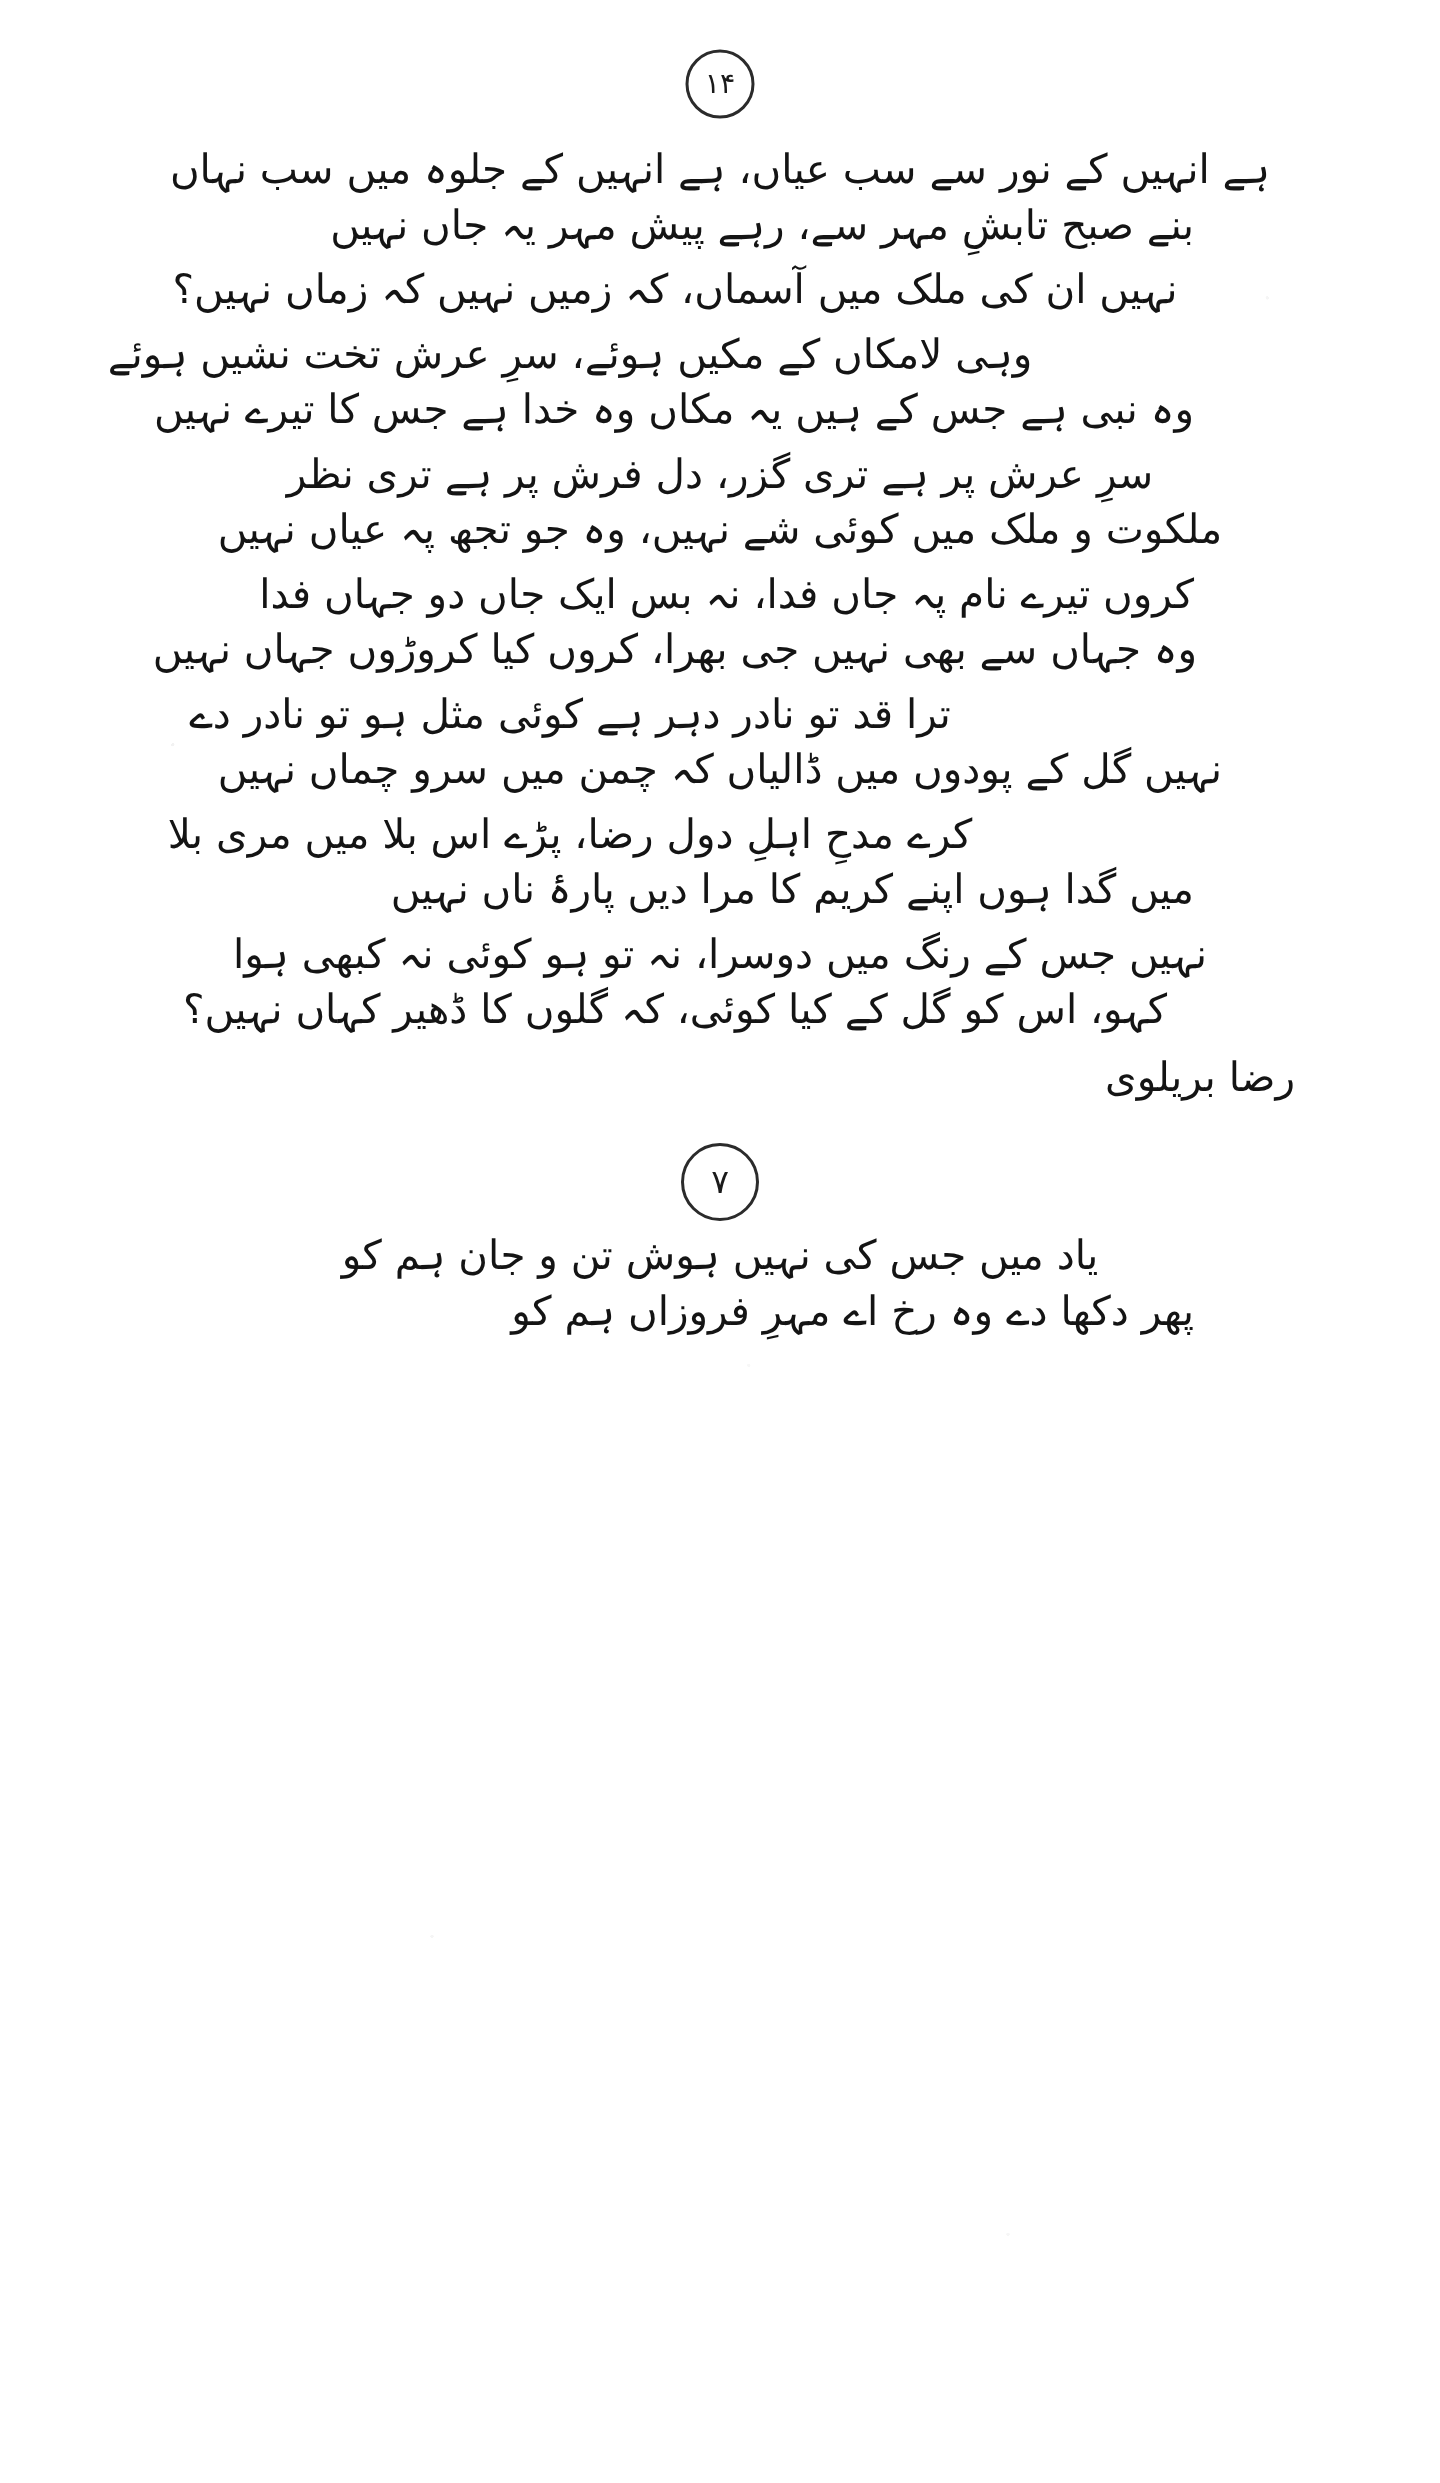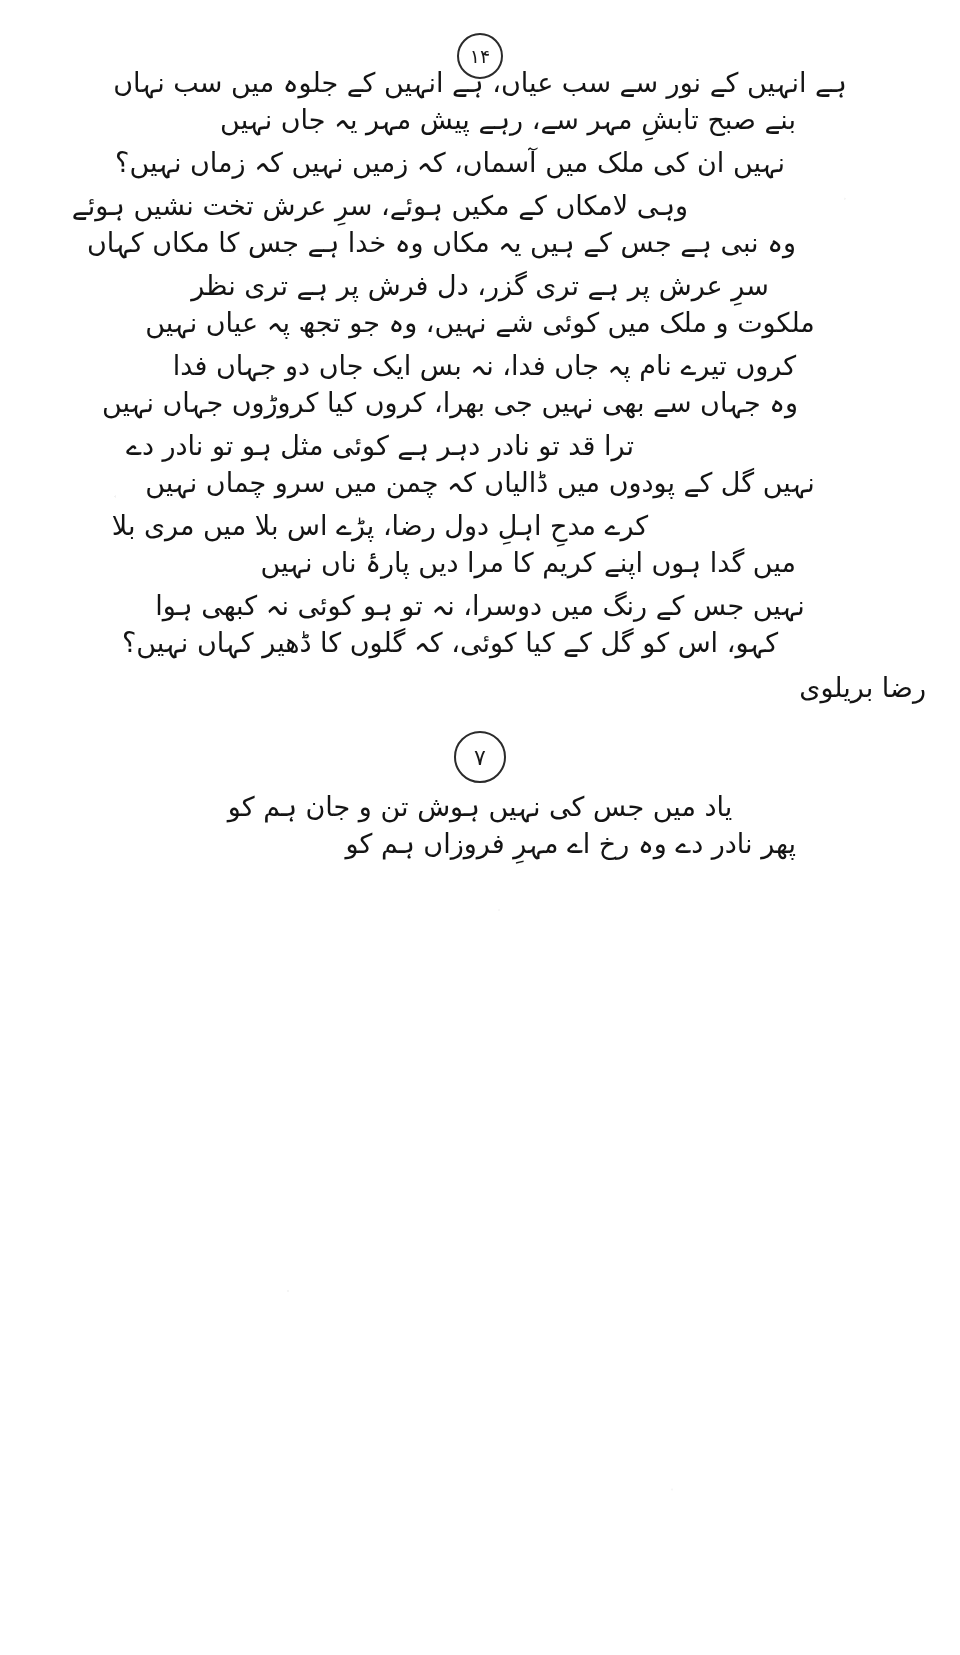--- a/index.html
+++ b/index.html
@@ -41,21 +41,21 @@
     align-items: center;
     justify-content: center;
     font-size: 19px;
     line-height: 1;
     font-family: "DejaVu Sans", sans-serif;
     color: #1a1a1a;
   }
 
   .poem-body {
     position: absolute;
-    top: 69px;
+    top: 100px;
     right: 0;
     left: 0;
     padding: 0 34px;
     box-sizing: border-box;
   }
 
   .verse-line {
     font-size: 27px;
     line-height: 1.0;
     margin: 0 0 5px 0;
@@ -69,21 +69,21 @@
   }
   .couplet .verse-line:first-child { margin-bottom: 10px; }
   .al-center  { text-align: center; }
   .al-left    { text-align: left;   padding-left: 10px; }
   .ind-sm     { padding-right: 60px; text-align: center; }
   .ind-md     { padding-right: 130px; text-align: right; }
   .ind-lg     { padding-right: 200px; text-align: center; }
 
   .poet-signature {
     font-size: 27px;
-    text-align: right;
+    text-align: center;
     padding-left: 640px;
     margin-top: 2px;
     color: #141414;
   }
 
   .section-divider {
     margin: 28px auto 10px auto;
     width: 48px;
     height: 48px;
     border: 2px solid #2b2b2b;
@@ -113,21 +113,21 @@
         <div class="verse-line al-center">ہے انہیں کے نور سے سب عیاں، ہے انہیں کے جلوہ میں سب نہاں</div>
         <div class="verse-line ind-md">بنے صبح تابشِ مہر سے، رہے پیش مہر یہ جاں نہیں</div>
       </div>
 
       <div class="couplet">
         <div class="verse-line ind-sm">نہیں ان کی ملک میں آسماں، کہ زمیں نہیں کہ زماں نہیں؟</div>
       </div>
 
       <div class="couplet">
         <div class="verse-line ind-lg">وہی لامکاں کے مکیں ہوئے، سرِ عرش تخت نشیں ہوئے</div>
-        <div class="verse-line ind-md">وہ نبی ہے جس کے ہیں یہ مکاں وہ خدا ہے جس کا مکاں کہاں</div>
+        <div class="verse-line ind-md">وہ نبی ہے جس کے ہیں یہ مکاں وہ خدا ہے جس کا تیرے نہیں</div>
       </div>
 
       <div class="couplet">
         <div class="verse-line al-center">سرِ عرش پر ہے تری گزر، دل فرش پر ہے تری نظر</div>
         <div class="verse-line al-center">ملکوت و ملک میں کوئی شے نہیں، وہ جو تجھ پہ عیاں نہیں</div>
       </div>
 
       <div class="couplet">
         <div class="verse-line ind-md">کروں تیرے نام پہ جاں فدا، نہ بس ایک جاں دو جہاں فدا</div>
         <div class="verse-line ind-sm">وہ جہاں سے بھی نہیں جی بھرا، کروں کیا کروڑوں جہاں نہیں</div>
@@ -149,18 +149,18 @@
       </div>
 
       <div class="poet-signature">رضا بریلوی</div>
     </div>
 
     <div class="section-divider">۷</div>
 
     <div class="section-two">
       <div class="couplet">
         <div class="verse-line al-center">یاد میں جس کی نہیں ہوش تن و جان ہم کو</div>
-        <div class="verse-line ind-md">پھر نادر دے وہ رخ اے مہرِ فروزاں ہم کو</div>
+        <div class="verse-line ind-md">پھر دکھا دے وہ رخ اے مہرِ فروزاں ہم کو</div>
       </div>
     </div>
 
   </div>
 </div>
 
 </body></html>

